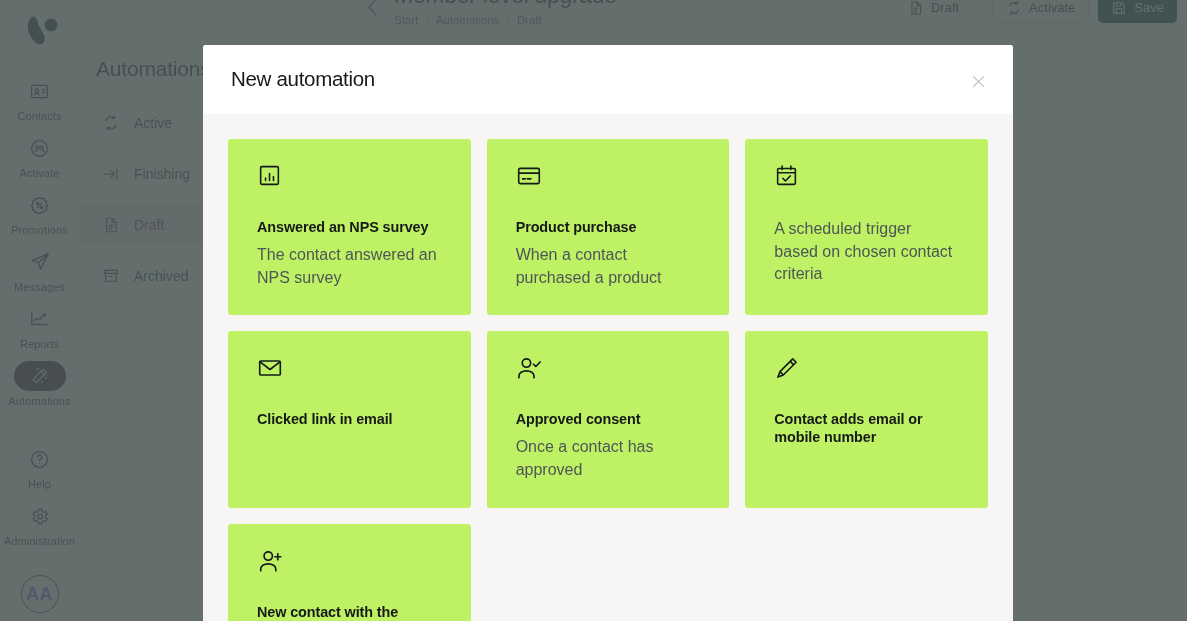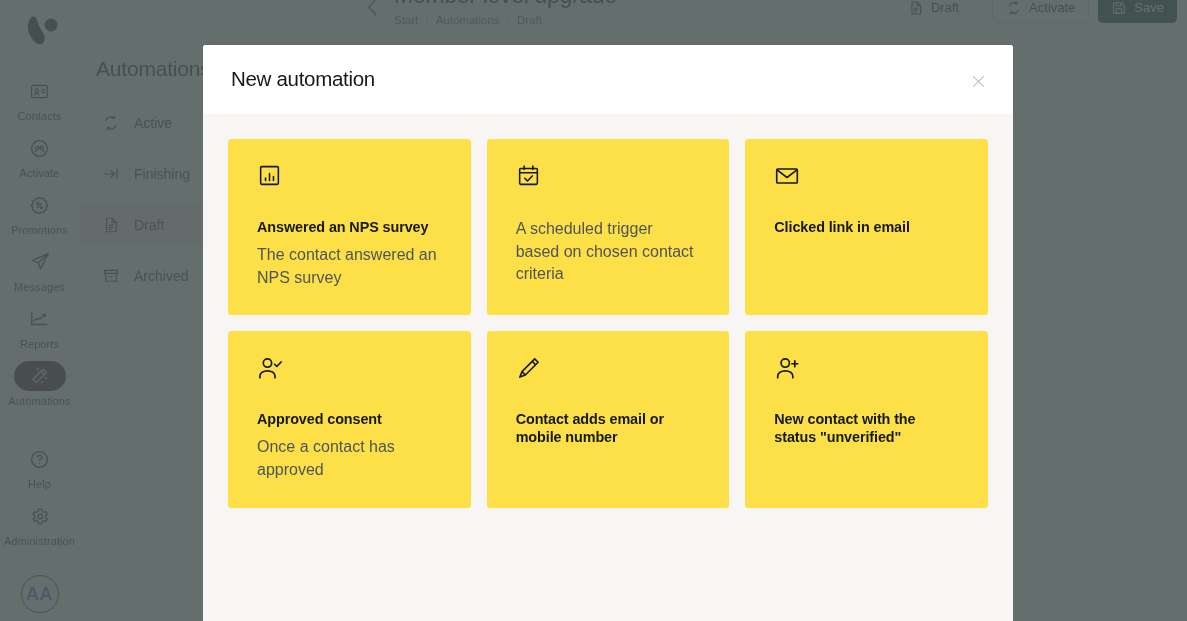--- a/index.html
+++ b/index.html
@@ -104,21 +104,21 @@
   }
   .modal-close {
     position: absolute; right: 22px; top: 23px; width: 26px; height: 26px;
     display: flex; align-items: center; justify-content: center; cursor: pointer;
   }
   .modal-body {
     flex: 1 1 auto; background: #f7f6f5; padding: 25px 25px 0 25px; overflow: hidden;
   }
   .grid { display: grid; grid-template-columns: repeat(3, 1fr); gap: 16px; }
   .card {
-    background: #fde047; border-radius: 3px; padding: 24px 29px 26px 29px;
+    background: #bef264; border-radius: 3px; padding: 24px 29px 26px 29px;
     min-height: 160px; cursor: pointer;
   }
   .card-ico { height: 30px; margin-bottom: 25px; color: #16191a; display: flex; align-items: flex-start; }
   .card-title { font-size: 14.4px; font-weight: bold; color: #16191a; line-height: 1.25; margin-bottom: 8px; letter-spacing: -.1px; }
   .card-desc { font-size: 16px; color: #4e5557; line-height: 1.42; }
 
   svg { display: block; }
 </style>
 </head>
 <body>
@@ -358,20 +358,31 @@
           <div class="card-ico">
             <svg width="25" height="25" viewBox="0 0 24 24" fill="none" stroke="currentColor" stroke-width="1.5" stroke-linecap="round">
               <rect x="3.5" y="3.5" width="17" height="17" rx="1"></rect>
               <path d="M8.2 14.5v2.2M12 10.2v6.5M15.8 13v3.7"></path>
             </svg>
           </div>
           <div class="card-title">Answered an NPS survey</div>
           <div class="card-desc">The contact answered an NPS survey</div>
         </div>
 
+        <div class="card">
+          <div class="card-ico">
+            <svg width="26" height="26" viewBox="0 0 24 24" fill="none" stroke="currentColor" stroke-width="1.5" stroke-linecap="round">
+              <rect x="2.5" y="5" width="19" height="14" rx="1.4"></rect>
+              <path d="M2.5 9.3h19"></path>
+              <path d="M6 14.6h2.6M10.4 14.6h3.4"></path>
+            </svg>
+          </div>
+          <div class="card-title">Product purchase</div>
+          <div class="card-desc">When a contact purchased a product</div>
+        </div>
 
 
         <div class="card">
           <div class="card-ico">
             <svg width="25" height="25" viewBox="0 0 24 24" fill="none" stroke="currentColor" stroke-width="1.5" stroke-linecap="round" stroke-linejoin="round">
               <rect x="3.5" y="5.2" width="17" height="15.3" rx="1"></rect>
               <path d="M3.5 9.3h17"></path>
               <path d="M7.8 2.8v3.4M16.2 2.8v3.4"></path>
               <path d="M8.4 14.6l2.6 2.6 4.6-4.8"></path>
             </svg>

